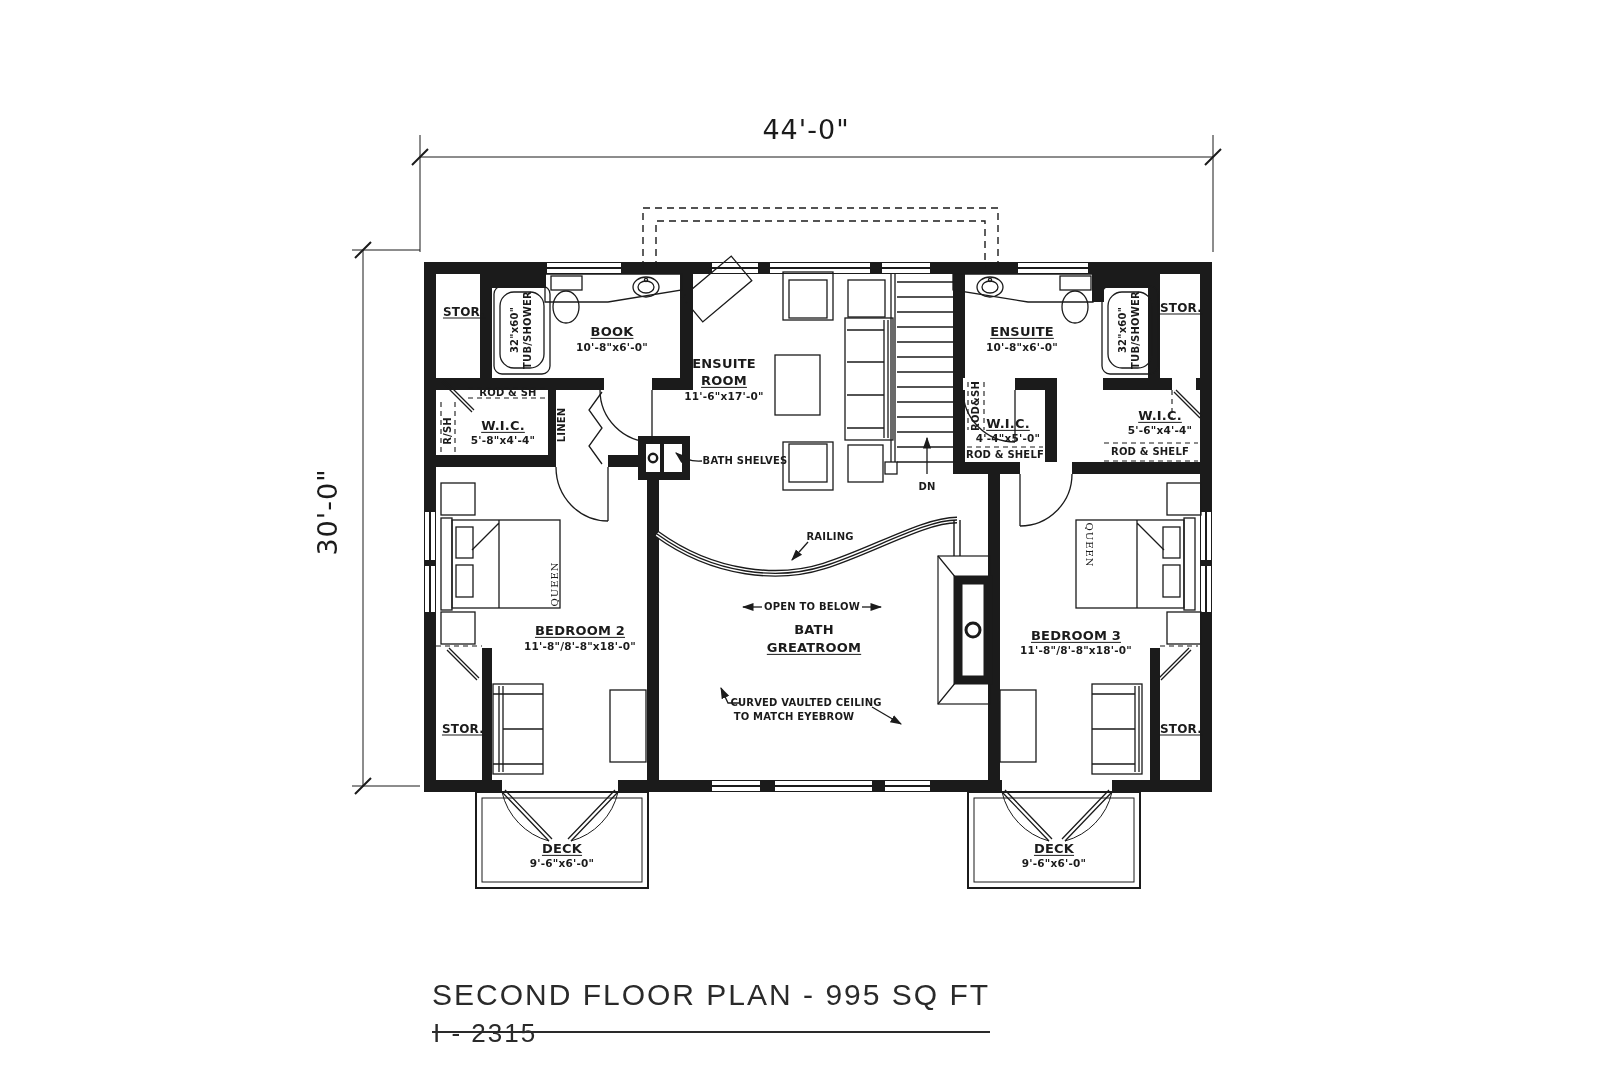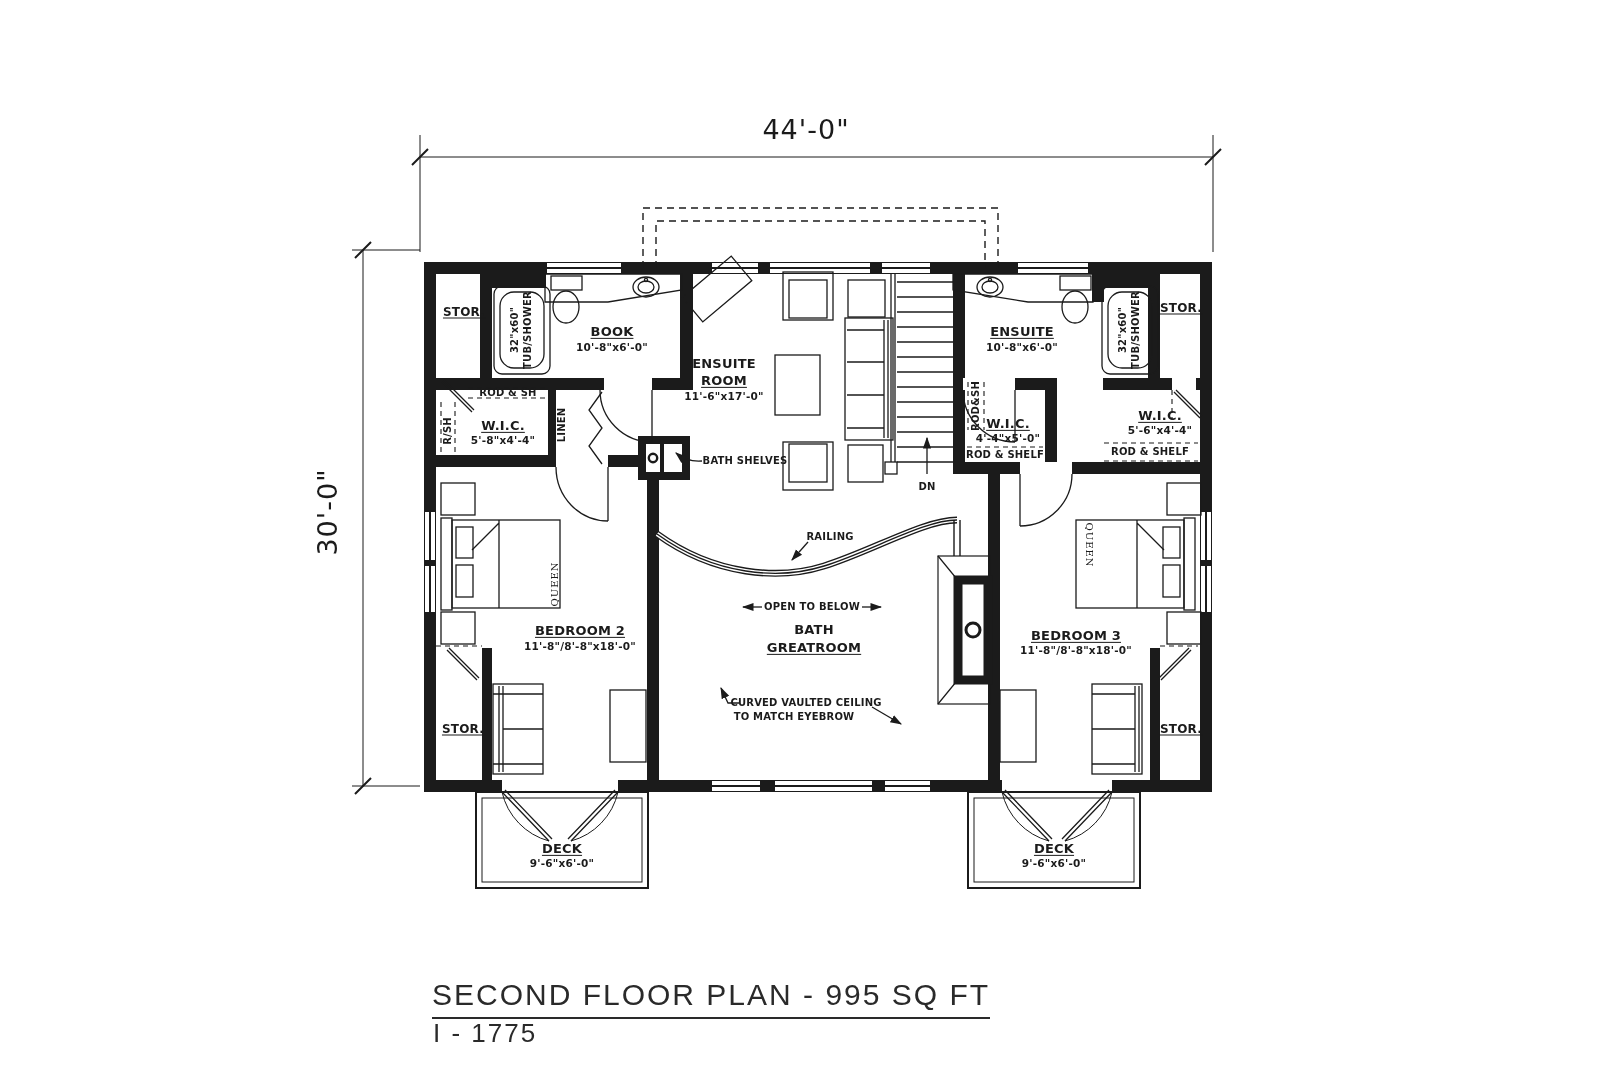--- a/index.html
+++ b/index.html
@@ -15,21 +15,21 @@
        white-space:nowrap;letter-spacing:.2px;line-height:1.25;text-align:center;}
   .u{text-decoration:underline;text-underline-offset:2px;}
   .sz{font-size:10.5px;}
   .sm{font-size:10px;}
   .st{font-size:12px;}
   .vt{transform:translate(-50%,-50%) rotate(-90deg);}
   .vt90{transform:translate(-50%,-50%) rotate(90deg);}
   .dim{font-size:27px;font-weight:400;letter-spacing:1px;font-family:"DejaVu Sans",sans-serif;}
   .titleblock{position:absolute;left:432px;top:978px;font-family:"Liberation Sans",sans-serif;
        font-weight:300;font-size:30px;letter-spacing:2px;color:#2a2a2a;
-       border-bottom:2px solid #2a2a2a;padding-bottom:5px;}
+       border-bottom:2px solid #2a2a2a;padding-bottom:19px;}
   .subtitle{position:absolute;left:433px;top:1018px;font-family:"Liberation Sans",sans-serif;
        font-weight:300;font-size:26px;letter-spacing:2px;color:#2a2a2a;}
   svg{position:absolute;left:0;top:0;}
 </style>
 </head>
 <body>
 
 <div id="canvas">
 
   <div class="wl" style="left:424px;top:262px;width:788px;height:12px;"></div>
@@ -333,14 +333,14 @@
 
   <div class="lbl sm vt" style="left:555px;top:584px;font-family:'DejaVu Serif',serif;font-weight:400;letter-spacing:1px;">QUEEN</div>
   <div class="lbl sm vt90" style="left:1089px;top:545px;font-family:'DejaVu Serif',serif;font-weight:400;letter-spacing:1px;">QUEEN</div>
 
   <div class="lbl u" style="left:562px;top:849px;">DECK</div>
   <div class="lbl sz" style="left:562px;top:864px;">9'-6"x6'-0"</div>
   <div class="lbl u" style="left:1054px;top:849px;">DECK</div>
   <div class="lbl sz" style="left:1054px;top:864px;">9'-6"x6'-0"</div>
 
   <div class="titleblock">SECOND FLOOR PLAN - 995 SQ FT</div>
-  <div class="subtitle">I - 1775</div>
+  <div class="subtitle">I - 2315</div>
 </div>
 
 </body></html>

